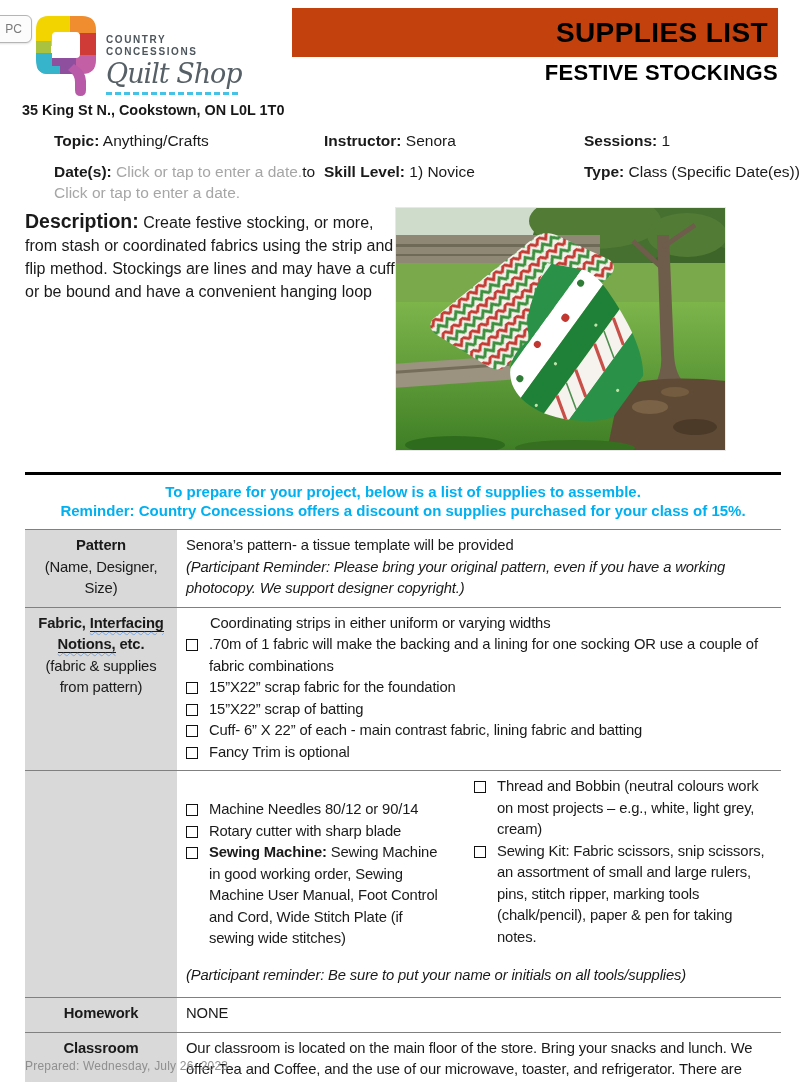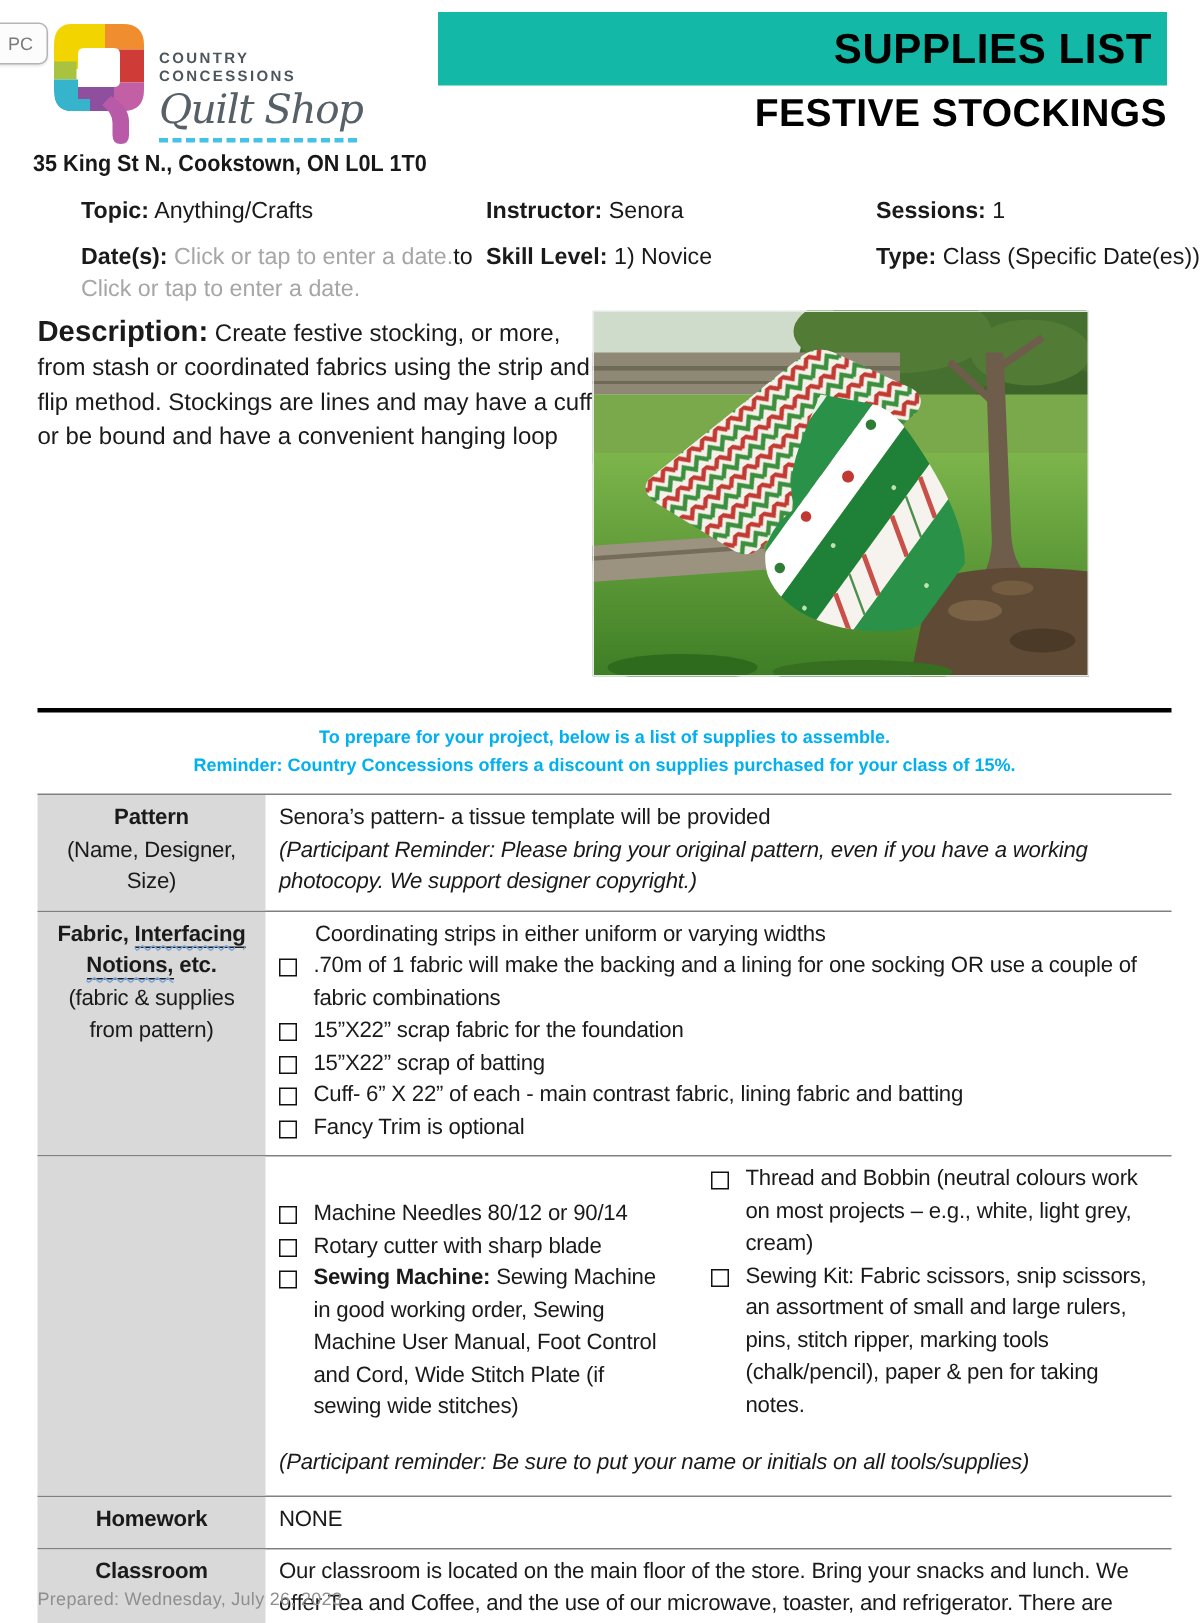--- a/index.html
+++ b/index.html
@@ -16,42 +16,42 @@
   .logo{position:absolute;left:34px;top:14px;display:flex;}
   .logo-text{margin-left:6px;padding-top:20px;}
   .logo-line{font-size:10px;font-weight:bold;letter-spacing:1.6px;color:#4d565c;line-height:12px;}
   .logo-script{font-family:"DejaVu Serif",serif;font-style:italic;font-size:27px;color:#566066;
                line-height:30px;margin-top:1px;letter-spacing:-1px;}
   .logo-dash{width:132px;border-top:3px dashed #45c2e6;margin-top:3px;}
   .address{position:absolute;left:22px;top:101px;font-size:15.5px;font-weight:700;color:#181818;
            transform:scaleX(.93);transform-origin:left;white-space:nowrap;}
 
   
-  .banner{position:absolute;left:292px;top:8px;width:486px;height:49px;background:#14b8a6;
+  .banner{position:absolute;left:292px;top:8px;width:486px;height:49px;background:#c2410c;
           text-align:right;font-size:28px;font-weight:bold;line-height:49px;padding-right:10px;
           box-sizing:border-box;letter-spacing:.4px;color:#000;}
-  .doc-title{position:absolute;right:22px;top:60px;font-size:26px;font-weight:bold;
+  .doc-title{position:absolute;right:22px;top:60px;font-size:22px;font-weight:bold;
              letter-spacing:.3px;color:#000;white-space:nowrap;}
 
   
   .info{position:absolute;left:25px;top:130px;width:756px;font-size:15.5px;line-height:21px;margin-left:29px;}
   .info-row{display:grid;grid-template-columns:270px 260px 1fr;margin-bottom:10px;}
   .lbl{font-weight:bold;}
   .ph{color:#a6a6a6;}
 
   
   .desc{position:absolute;left:25px;top:210px;width:370px;font-size:16px;line-height:23px;}
   .desc .dlbl{font-size:19.5px;font-weight:bold;}
 
   
   .photo{position:absolute;left:395px;top:207px;width:331px;height:244px;}
 
   
   .notice{position:absolute;left:25px;top:472px;width:756px;border-top:3px solid #000;
-          padding-top:7px;text-align:center;font-weight:bold;font-size:12px;line-height:19px;}
+          padding-top:7px;text-align:center;font-weight:bold;font-size:15px;line-height:19px;}
 
   
   .stable{position:absolute;left:25px;top:529px;width:756px;border-top:1px solid #808080;
           border-bottom:3px solid #a6a6a6;font-size:14.8px;line-height:21.5px;letter-spacing:-0.15px;
           box-sizing:border-box;}
   .trow{display:flex;border-bottom:1px solid #808080;}
   .trow:last-child{border-bottom:none;}
   .tlabel{width:152px;flex:none;background:#d9d9d9;padding:5px 8px 6px 8px;box-sizing:border-box;text-align:center;}
   .tlabel .b{font-weight:bold;}
   .tcontent{flex:1;padding:5px 6px 7px 9px;box-sizing:border-box;}

